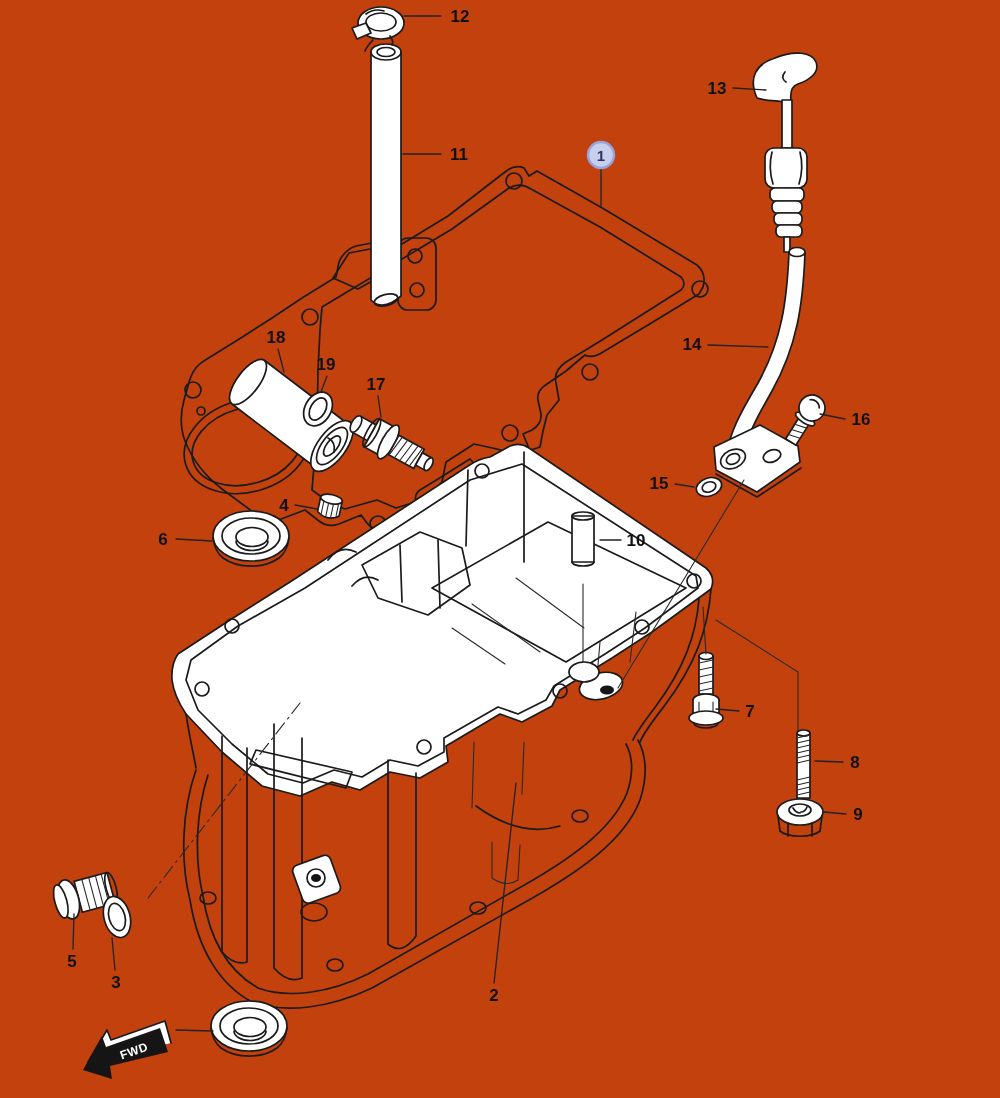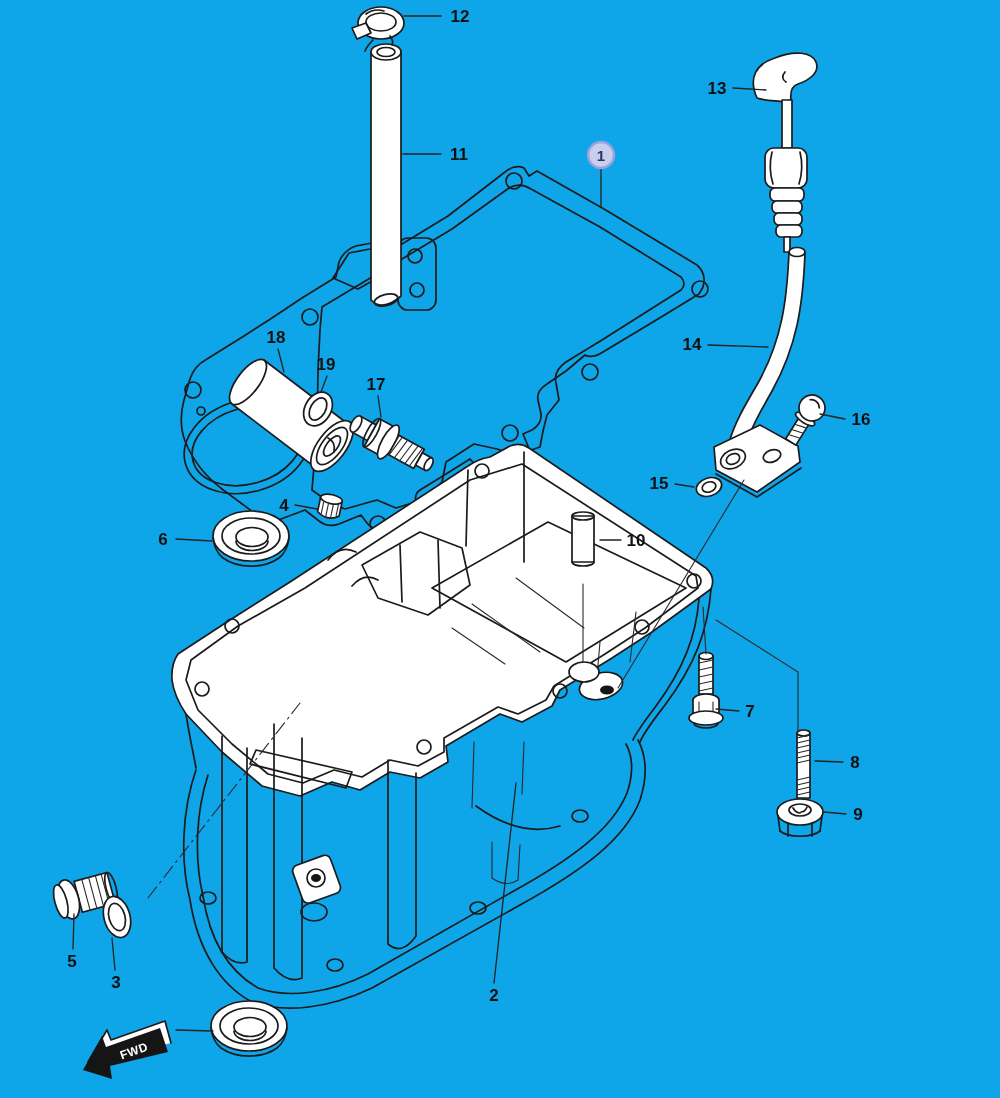--- a/index.html
+++ b/index.html
@@ -1,16 +1,16 @@
 <!DOCTYPE html>
 <html><head>
 <meta charset="utf-8">
 <style>
   html,body{margin:0;padding:0;background:#fff;}
-  .stage{position:relative;width:1000px;height:1098px;background:#0ea5e9;overflow:hidden;}
+  .stage{position:relative;width:1000px;height:1098px;background:#c2410c;overflow:hidden;}
   svg{display:block}
   .ln{fill:none;stroke:#1b1b1b;stroke-width:1.7;stroke-linecap:round;stroke-linejoin:round;}
   .lnw{fill:#ffffff;stroke:#1b1b1b;stroke-width:1.7;stroke-linecap:round;stroke-linejoin:round;}
   .thin{fill:none;stroke:#2a2a2a;stroke-width:1.1;stroke-linecap:round;}
   .leader{fill:none;stroke:#222;stroke-width:1.3;stroke-linecap:round;}
   .dark{fill:#151515;stroke:none;}
   .callout-text{font-family:"Liberation Sans",sans-serif;font-weight:bold;font-size:17px;fill:#111;
     text-anchor:middle;dominant-baseline:central;}
   .callout-text.hl{font-size:15px;fill:#2c3560;}
   .fwd-text{font-family:"Liberation Sans",sans-serif;font-weight:bold;font-size:12px;fill:#ffffff;

